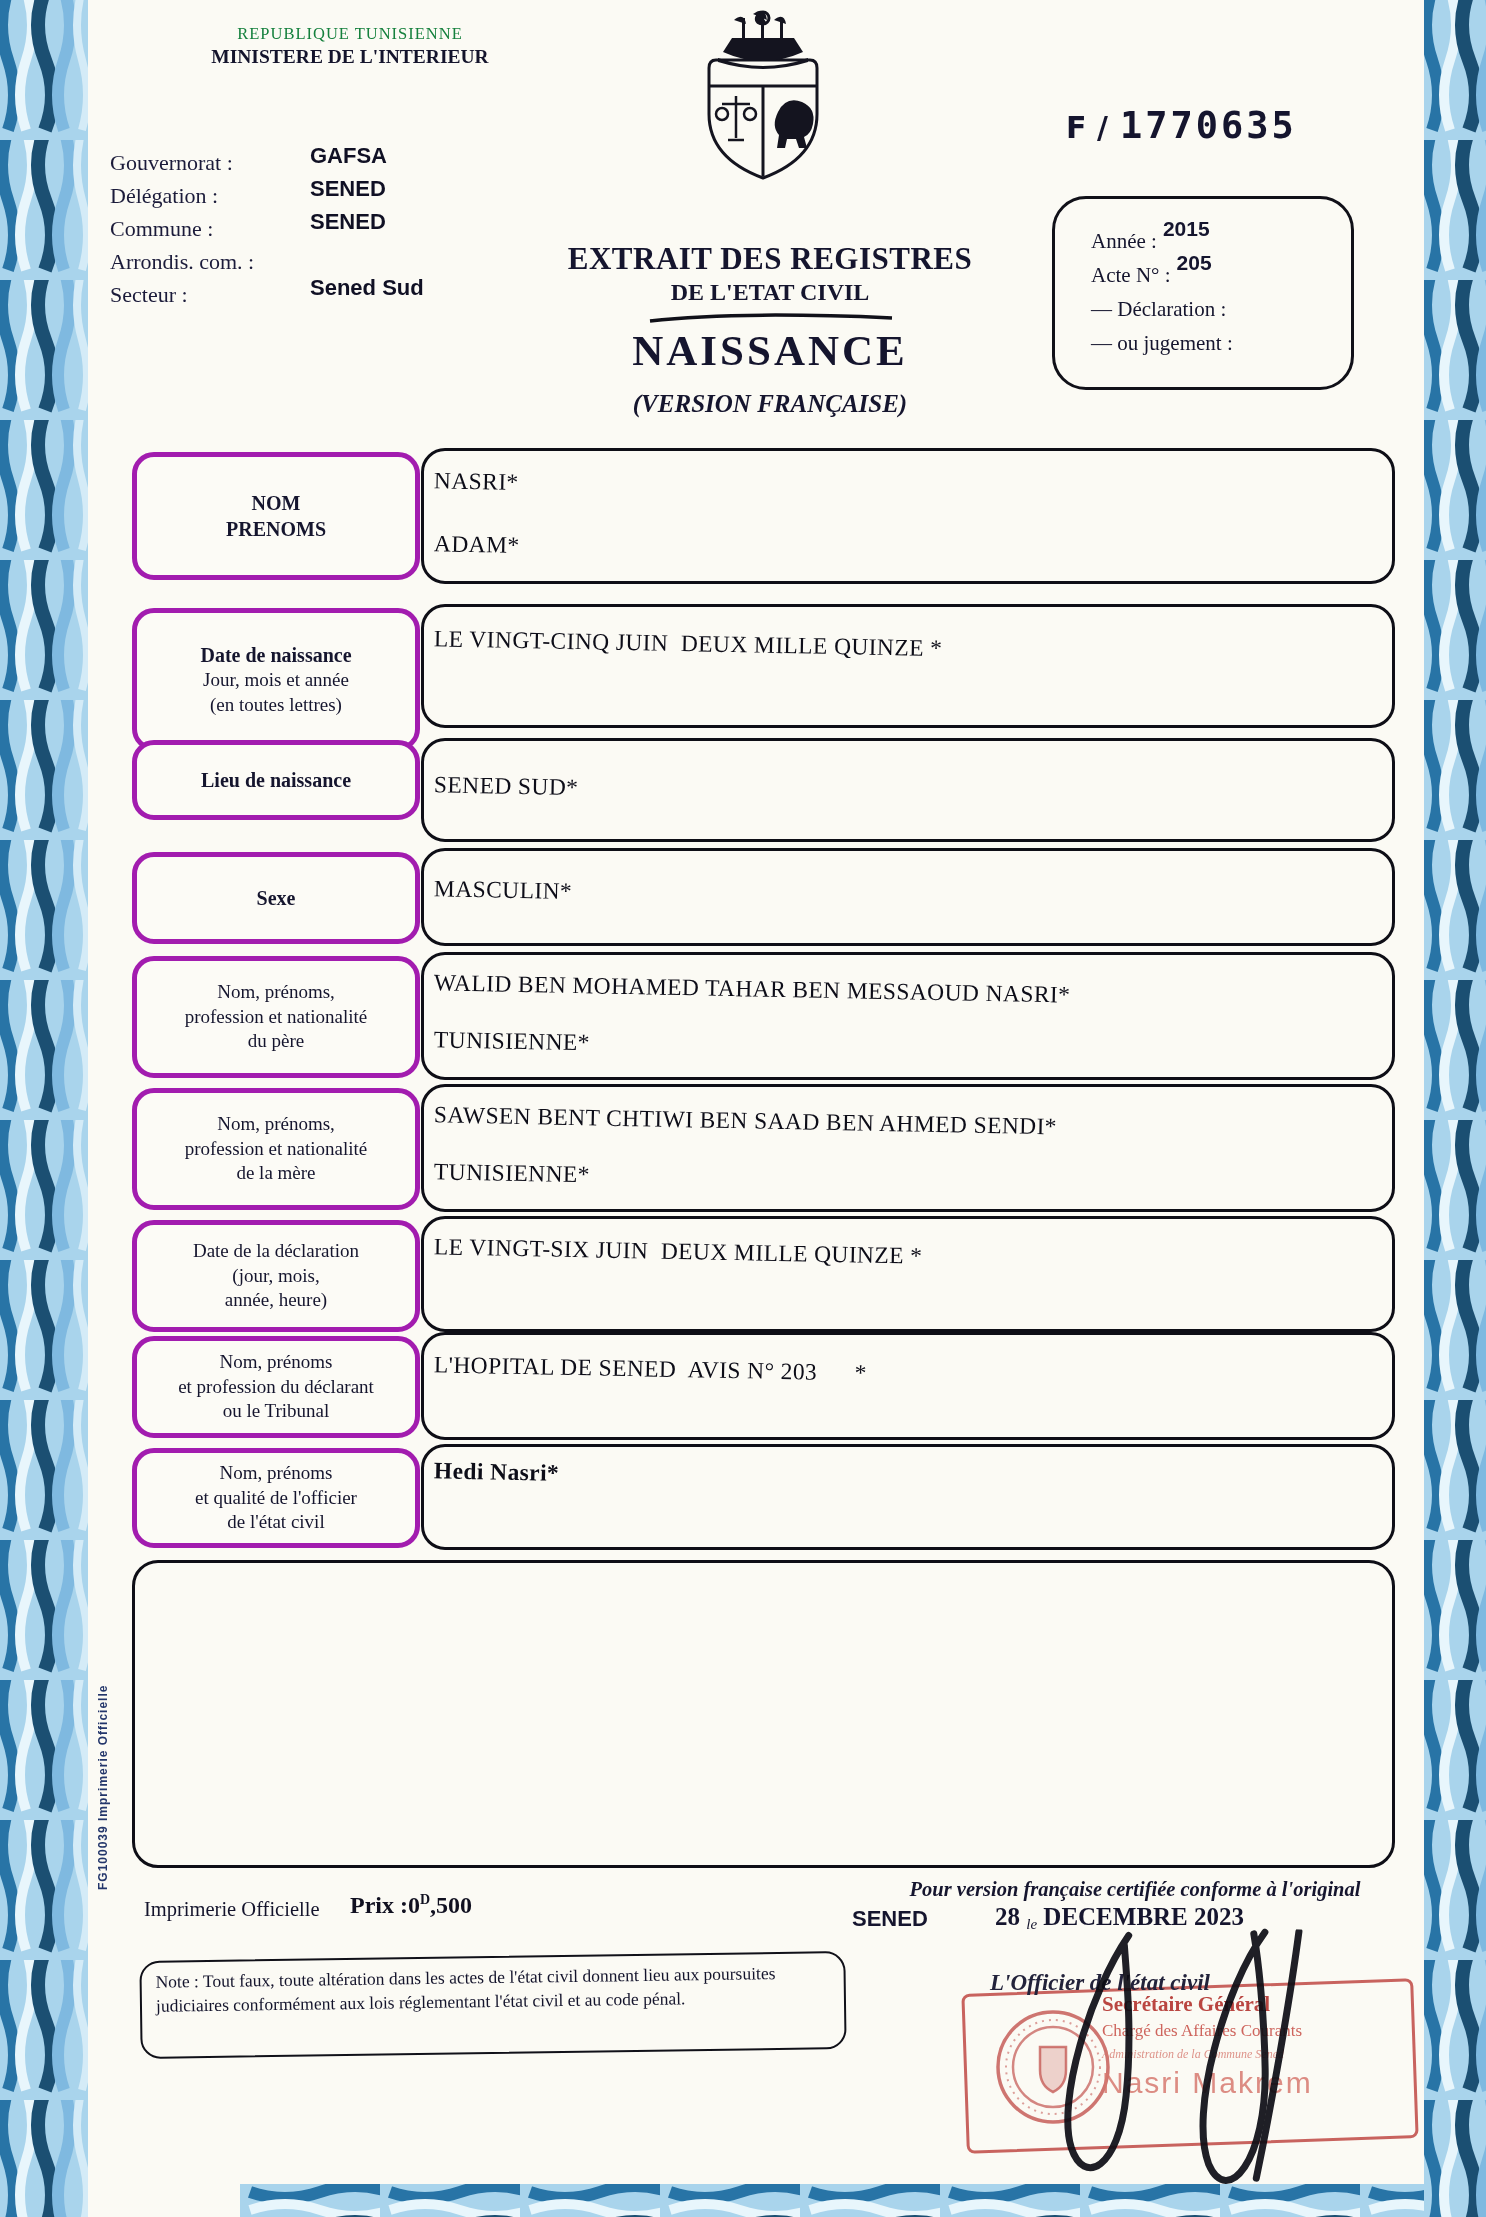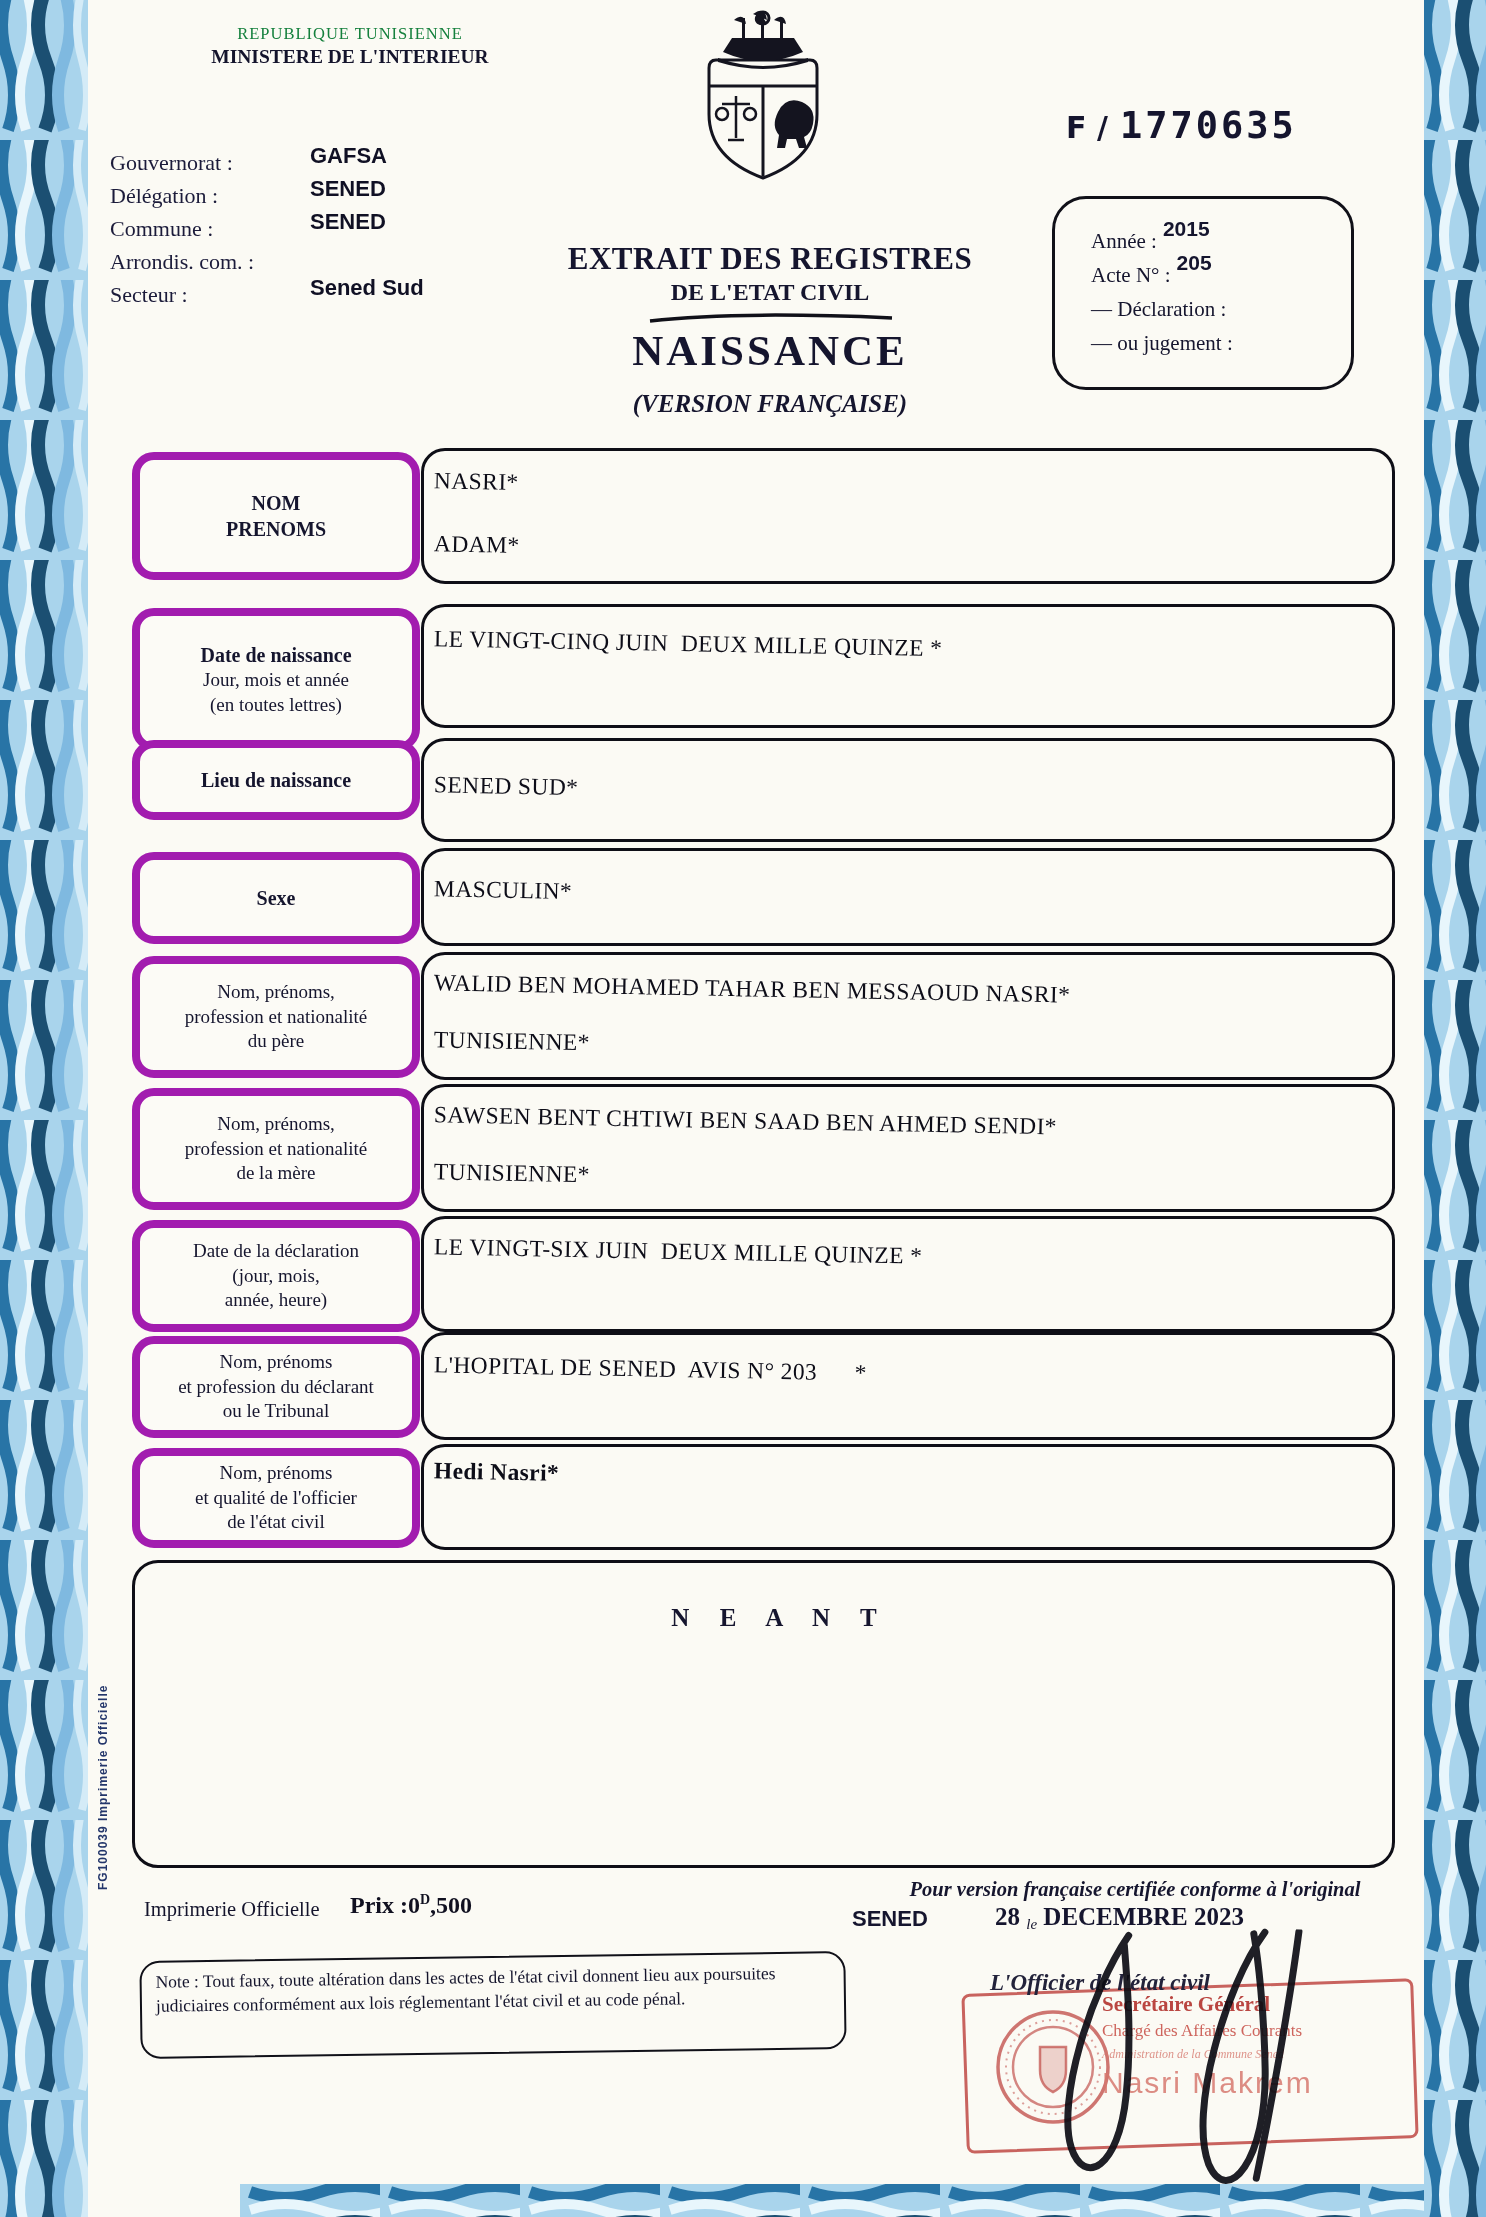--- a/index.html
+++ b/index.html
@@ -47,21 +47,21 @@
     font-weight:bold; letter-spacing:.5px; }
   .t2 { left:480px; top:279px; width:580px; text-align:center; font-size:24px; font-weight:bold; }
   .t-swoosh { left:646px; top:309px; }
   .t3 { left:480px; top:326px; width:580px; text-align:center; font-size:43px;
     font-weight:bold; letter-spacing:3px; }
   .t4 { left:480px; top:390px; width:580px; text-align:center; font-size:25px;
     font-style:italic; font-weight:bold; }
 
   
   .lbox { position:absolute; left:132px; width:288px; background:#fcfbf6;
-    border:8px solid #a21caf; border-radius:22px; z-index:3;
+    border:5px solid #a21caf; border-radius:22px; z-index:3;
     display:flex; flex-direction:column; justify-content:center; align-items:center;
     text-align:center; padding:4px 8px; }
   .lb-line { font-size:19px; line-height:1.3; }
   .lb-bold { font-weight:bold; font-size:20px; }
   .vbox { position:absolute; left:421px; width:974px;
     border:3px solid #0e0e16; border-radius:24px; z-index:2; overflow:visible; }
   .v-line { position:relative; margin-left:-8px; padding-left:18px;
     font-size:23.5px; letter-spacing:.4px; color:#0d0d18; white-space:pre;
     transform:rotate(1.1deg); transform-origin:left center; }
   .v-name { font-weight:bold; }
@@ -309,21 +309,20 @@
     <div class="lb-line">Nom, prénoms</div>
     <div class="lb-line">et qualité de l'officier</div>
     <div class="lb-line">de l'état civil</div>
   </div>
   <div class="vbox" style="top:1444px;height:106px">
     <div class="v-line v-name" style="margin-top:10px">Hedi Nasri*</div>
   </div>
 
   
   <div class="abs obs-box"></div>
-  <div class="abs obs-neant">N E A N T</div>
 
   
   <div class="abs vert-imprint">FG100039   Imprimerie Officielle</div>
   <div class="abs f-imprimerie">Imprimerie Officielle</div>
   <div class="abs f-prix">
     <span>Prix :0</span><sup>D</sup><span>,500</span>
   </div>
   <div class="abs f-cert">Pour version française certifiée conforme à l'original</div>
   <div class="abs f-place">SENED</div>
   <div class="abs f-date">

